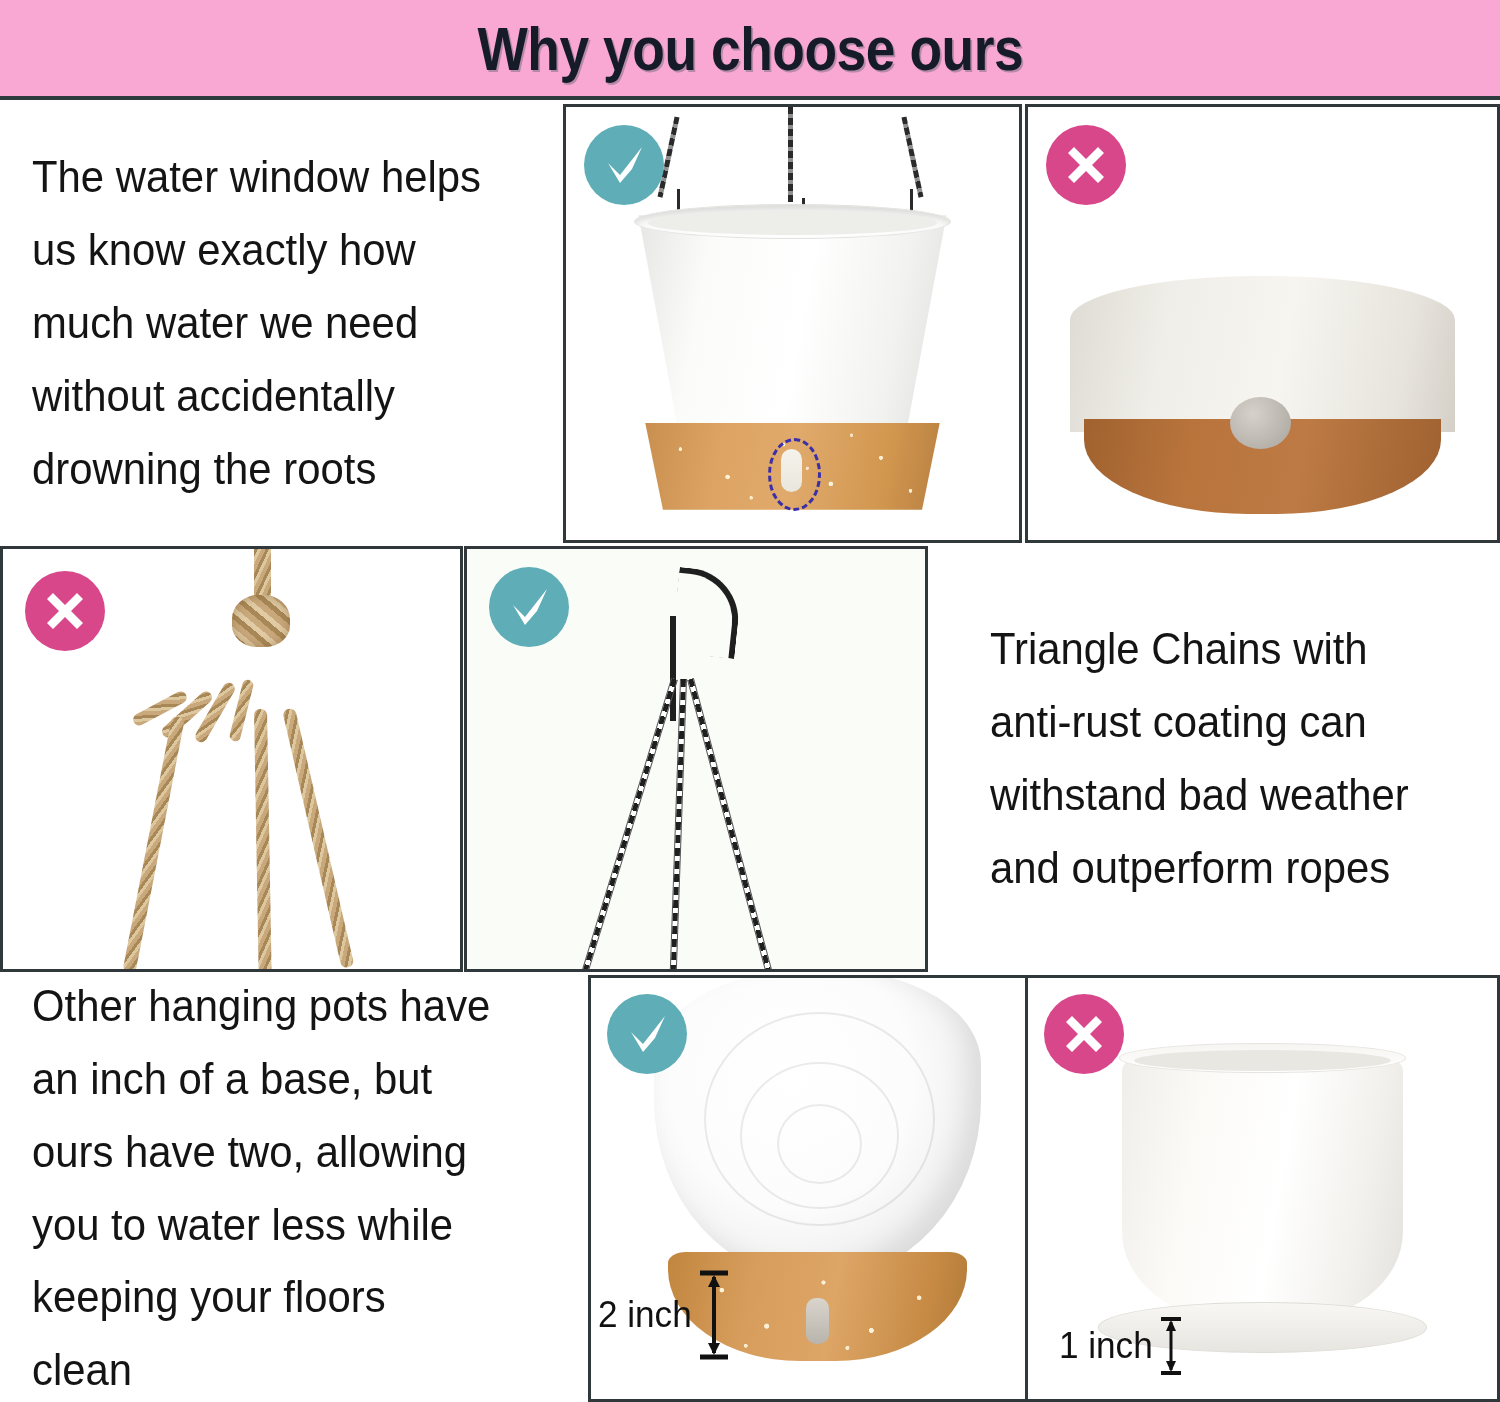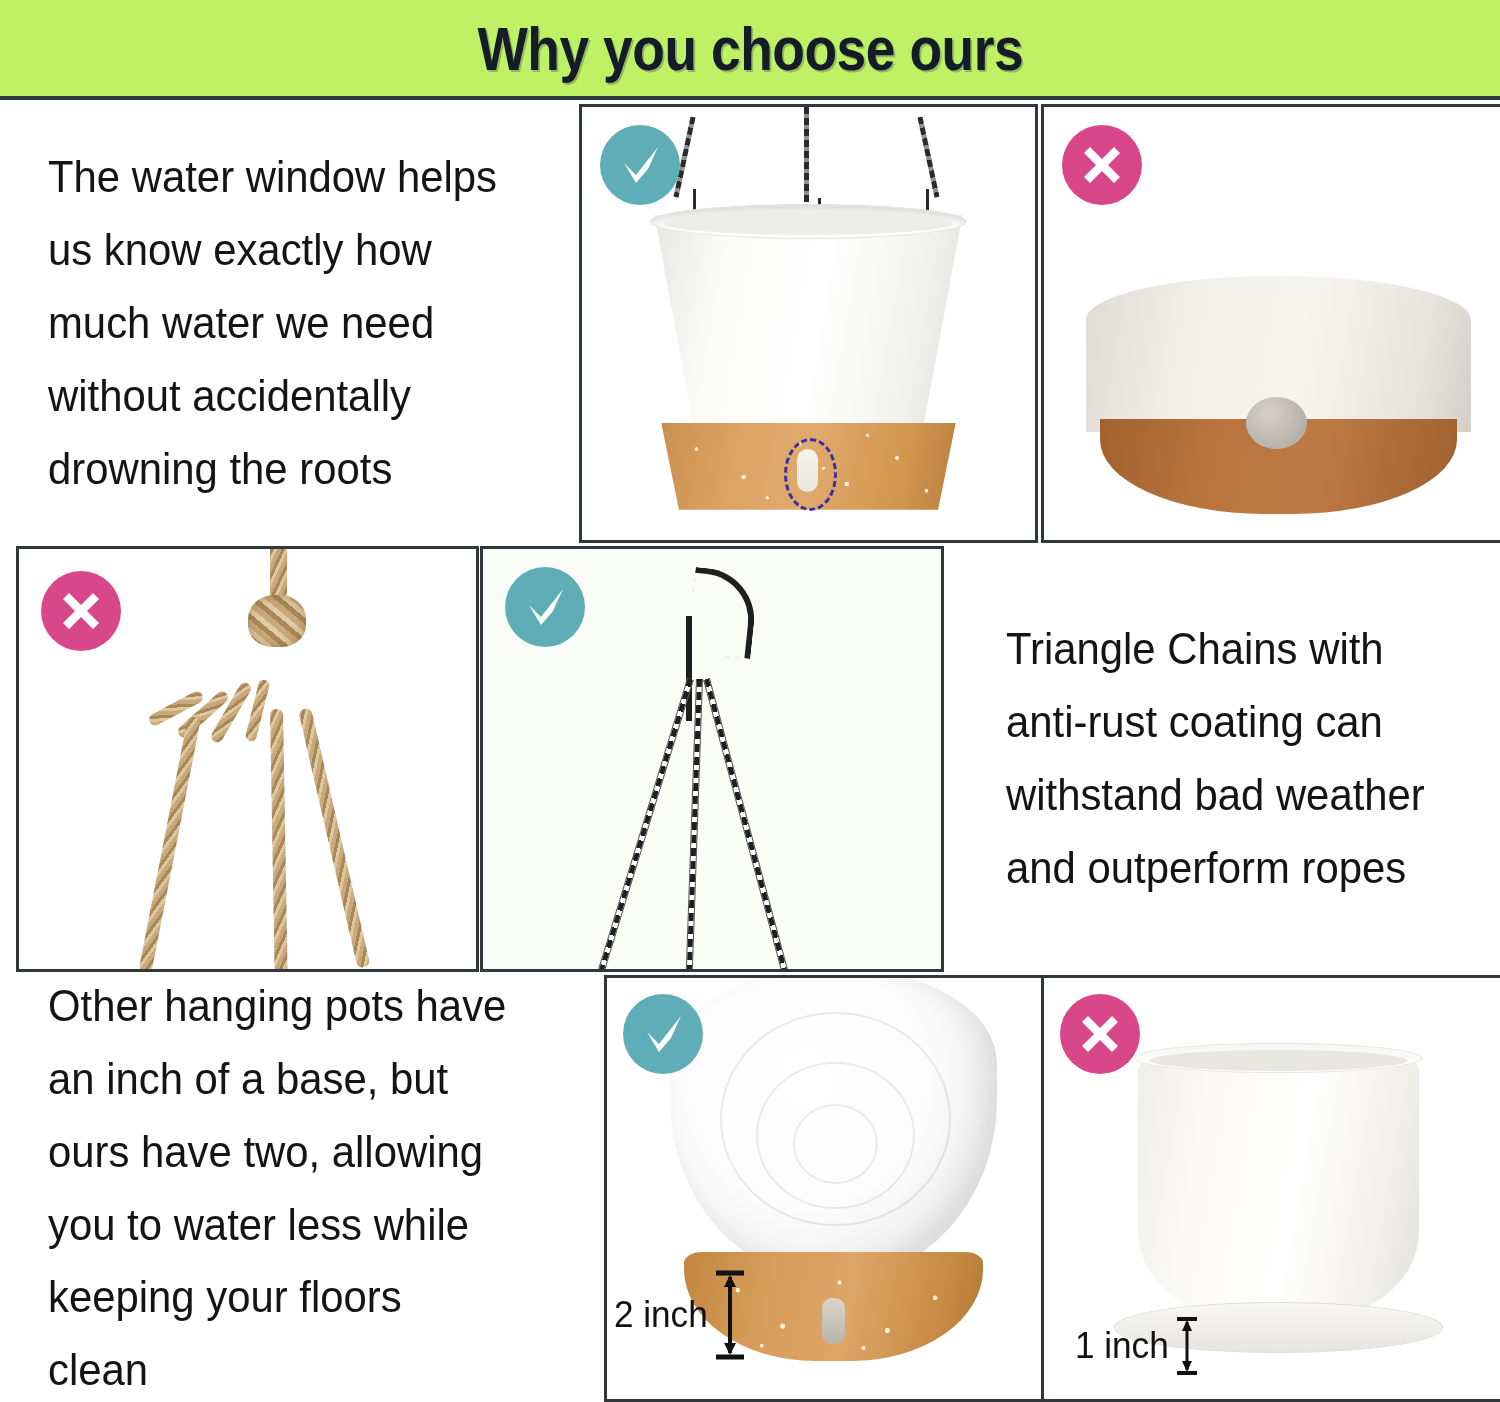--- a/index.html
+++ b/index.html
@@ -7,38 +7,38 @@
     width:1500px;height:1402px;
     background:#ffffff;
     font-family:"Liberation Sans", sans-serif;
     overflow:hidden;
   }
   .page{position:relative;width:1500px;height:1402px;box-sizing:border-box;}
 
   
   .header{
     position:absolute;left:0;top:0;width:1500px;height:100px;
-    background:#bef264;
+    background:#f9a8d4;
     border-bottom:4px solid #2f3a3f;
     box-sizing:border-box;
     display:flex;align-items:center;justify-content:center;text-align:right;
   }
   .header-title{
     font-size:62px;
     font-weight:bold;
     color:#161b28;
     letter-spacing:-0.5px;
     transform:scaleX(0.86);
     transform-origin:center;
     white-space:nowrap;
     text-shadow:2px 2px 0 rgba(60,80,90,.35);
   }
 
   
-  .cell{position:absolute;box-sizing:border-box;background:#fff;overflow:hidden;margin-left:16px;}
+  .cell{position:absolute;box-sizing:border-box;background:#fff;overflow:hidden;}
   .bordered{border:3px solid #30383c;}
 
   .text-cell{
     display:flex;align-items:center;
     padding:22px 30px 22px 32px;
   }
   .text-cell p{
     margin:0;
     font-size:45px;
     line-height:1.62;

